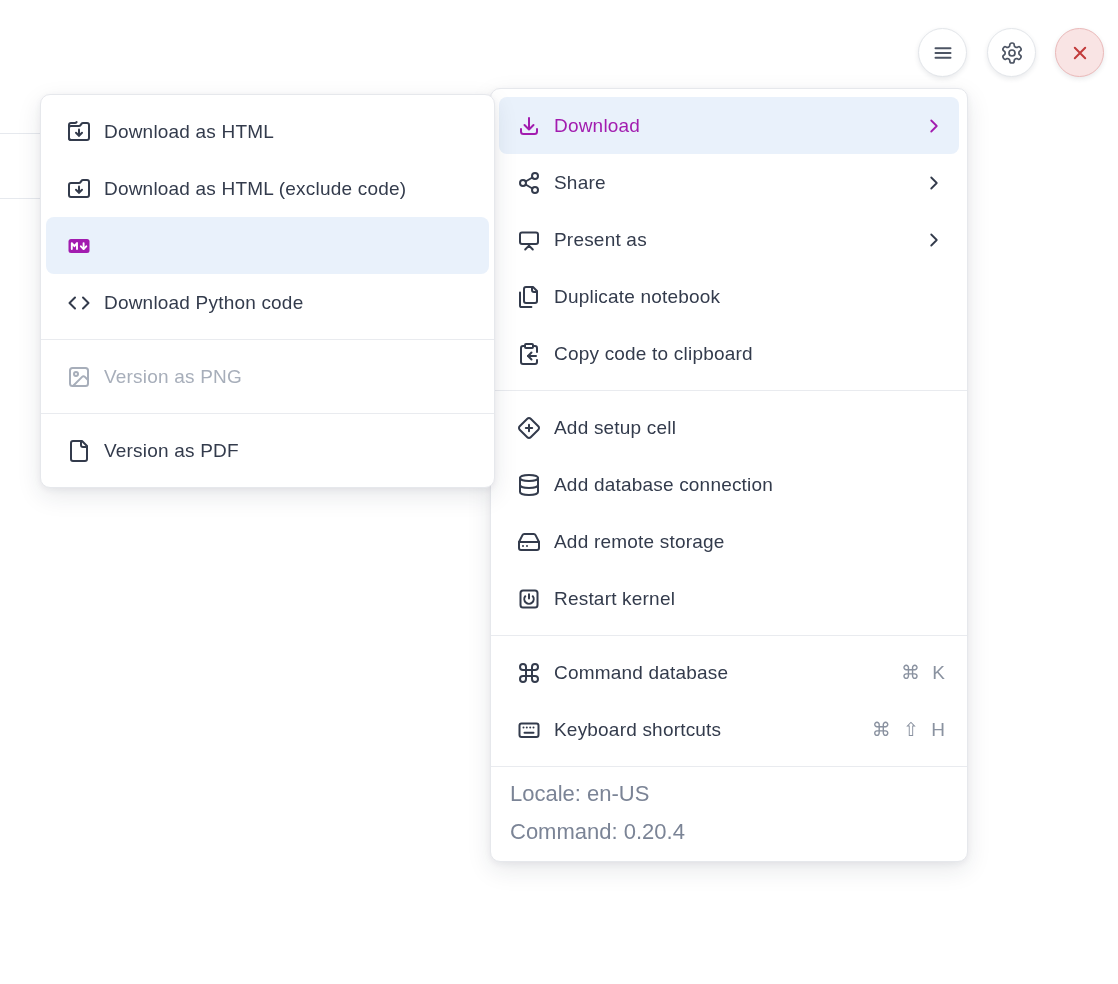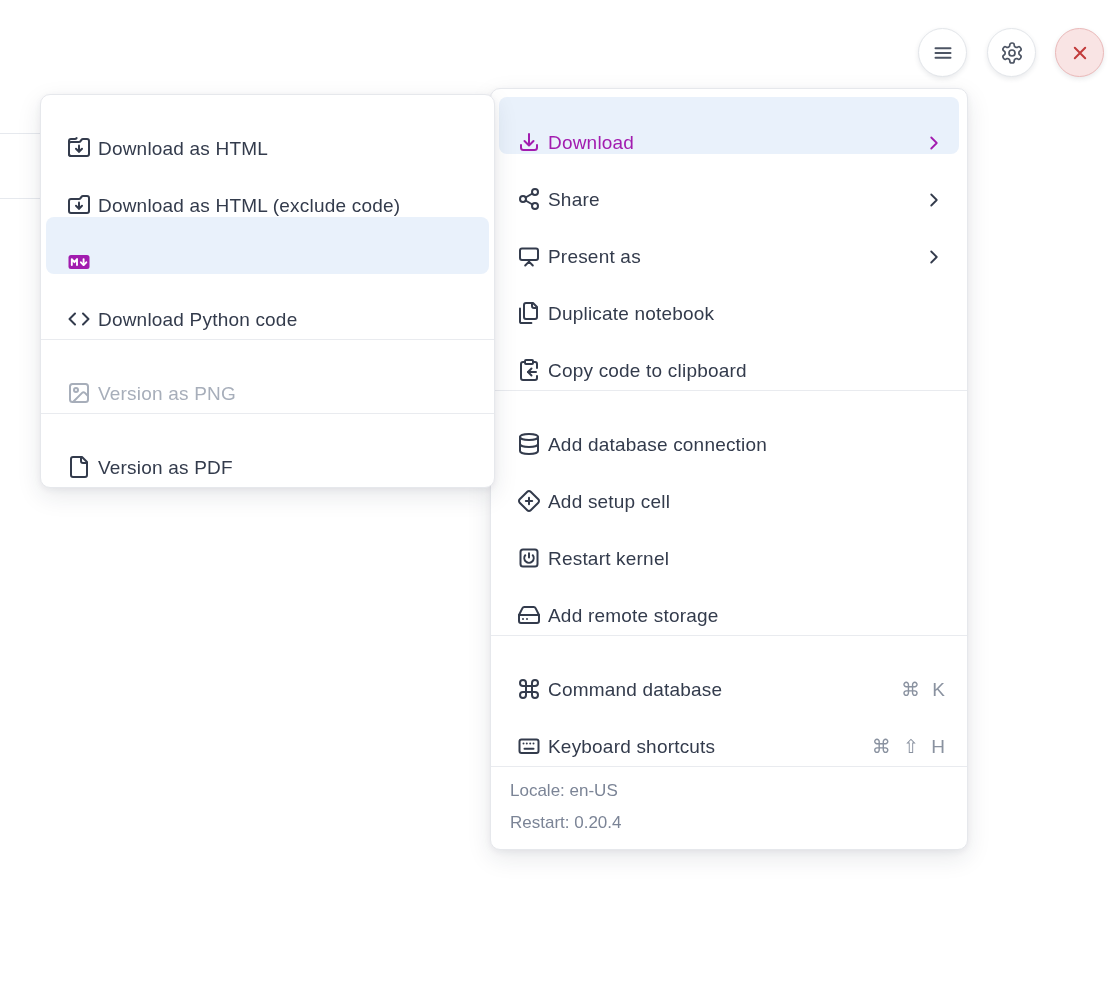--- a/index.html
+++ b/index.html
@@ -28,37 +28,37 @@
     border:1px solid #e6e8ec; border-radius:10px;
     box-shadow:0 8px 24px rgba(30,40,60,.10), 0 2px 6px rgba(30,40,60,.06);
   }
   #main-menu   { left:490px; top:88px;  width:478px; z-index:5; }
   #download-submenu { left:40px; top:94px; width:455px; z-index:10; }
 
   .section { padding:8px 0; }
   .divider { height:1px; background:#e9ebef; }
 
   .row {
-    display:flex; align-items:flex-end; height:57px;
-    margin:0 8px; padding:0 14px 0 18px; border-radius:8px; gap:7px;
+    display:flex; align-items:center; height:57px;
+    margin:0 8px; padding:0 14px 0 18px; border-radius:8px; gap:13px;
     color:#333b4c; font-size:19px; cursor:pointer; white-space:nowrap;
   }
   #download-submenu .row { margin:0 5px; padding:0 14px 0 21px; }
   .row .label { flex:1; letter-spacing:.2px; }
   .row.active { background:#e9f1fb; color:#a21caf; }
   .row.disabled { color:#a7aeba; cursor:default; }
 
   .icon { width:24px; height:24px; flex:none; display:flex; align-items:center; justify-content:center; }
   .icon svg { display:block; width:24px; height:24px; }
   .chev { width:22px; height:22px; flex:none; }
   .chev svg { display:block; width:22px; height:22px; }
   .shortcut { color:#8a92a0; font-size:19px; word-spacing:7px; }
 
   .menu-footer { padding:8px 0 10px; }
-  .footer-line { padding:6px 19px; font-size:17px; color:#7b8496; }
+  .footer-line { padding:6px 19px; font-size:22px; color:#7b8496; }
 
   svg.ln { fill:none; stroke:currentColor; stroke-width:2; stroke-linecap:round; stroke-linejoin:round; }
 </style>
 </head>
 <body>
 
 <div class="bg-line" style="top:133px"></div>
 <div class="bg-line" style="top:198px"></div>
 
 <div class="circle-btn" style="left:918px">
@@ -161,60 +161,60 @@
       <span class="label">Copy code to clipboard</span>
     </div>
   </div>
 
   <div class="divider"></div>
 
   <div class="section">
     <div class="row">
       <span class="icon">
         <svg class="ln" viewBox="0 0 24 24">
+            <path d="M2.7 10.3a2.41 2.41 0 0 0 0 3.41l7.59 7.59a2.41 2.41 0 0 0 3.41 0l7.59-7.59a2.41 2.41 0 0 0 0-3.41L13.7 2.71a2.41 2.41 0 0 0-3.41 0z"></path>
+            <path d="M12 8.8v6.4"></path>
+            <path d="M8.8 12h6.4"></path>
+          </svg>
+      </span>
+      <span class="label">Add setup cell</span>
+    </div>
+
+    <div class="row">
+      <span class="icon">
+        <svg class="ln" viewBox="0 0 24 24">
             <ellipse cx="12" cy="5" rx="9" ry="3"></ellipse>
             <path d="M3 5v14a9 3 0 0 0 18 0V5"></path>
             <path d="M3 12a9 3 0 0 0 18 0"></path>
           </svg>
       </span>
       <span class="label">Add database connection</span>
-    </div>
-
-    <div class="row">
-      <span class="icon">
-        <svg class="ln" viewBox="0 0 24 24">
-            <path d="M2.7 10.3a2.41 2.41 0 0 0 0 3.41l7.59 7.59a2.41 2.41 0 0 0 3.41 0l7.59-7.59a2.41 2.41 0 0 0 0-3.41L13.7 2.71a2.41 2.41 0 0 0-3.41 0z"></path>
-            <path d="M12 8.8v6.4"></path>
-            <path d="M8.8 12h6.4"></path>
-          </svg>
-      </span>
-      <span class="label">Add setup cell</span>
-    </div>
-
-    <div class="row">
-      <span class="icon">
-        <svg class="ln" viewBox="0 0 24 24">
-            <rect x="3.5" y="3.5" width="17" height="17" rx="2.5"></rect>
-            <path d="M12 7.3v4.2"></path>
-            <path d="M8.3 9.2a4.7 4.7 0 1 0 7.4 0"></path>
-          </svg>
-      </span>
-      <span class="label">Restart kernel</span>
     </div>
 
     <div class="row">
       <span class="icon">
         <svg class="ln" viewBox="0 0 24 24">
             <path d="M22 12H2"></path>
             <path d="M5.45 5.11 2 12v6a2 2 0 0 0 2 2h16a2 2 0 0 0 2-2v-6l-3.45-6.89A2 2 0 0 0 16.76 4H7.24a2 2 0 0 0-1.79 1.11z"></path>
             <path d="M6 16h.01"></path>
             <path d="M10 16h.01"></path>
           </svg>
       </span>
       <span class="label">Add remote storage</span>
+    </div>
+
+    <div class="row">
+      <span class="icon">
+        <svg class="ln" viewBox="0 0 24 24">
+            <rect x="3.5" y="3.5" width="17" height="17" rx="2.5"></rect>
+            <path d="M12 7.3v4.2"></path>
+            <path d="M8.3 9.2a4.7 4.7 0 1 0 7.4 0"></path>
+          </svg>
+      </span>
+      <span class="label">Restart kernel</span>
     </div>
   </div>
 
   <div class="divider"></div>
 
   <div class="section">
     <div class="row">
       <span class="icon">
         <svg class="ln" viewBox="0 0 24 24">
             <path d="M15 6v12a3 3 0 1 0 3-3H6a3 3 0 1 0 3 3V6a3 3 0 1 0-3 3h12a3 3 0 1 0-3-3"></path>
@@ -238,21 +238,21 @@
       <span class="label">Keyboard shortcuts</span>
       <span class="shortcut">⌘ ⇧ H</span>
     </div>
 
   </div>
 
   <div class="divider"></div>
 
   <div class="menu-footer">
     <div class="footer-line">Locale: en-US</div>
-    <div class="footer-line">Restart: 0.20.4</div>
+    <div class="footer-line">Command: 0.20.4</div>
   </div>
 </div>
 
 <div class="menu-panel" id="download-submenu">
   <div class="section">
 
     <div class="row">
       <span class="icon">
         <svg class="ln" viewBox="0 0 24 24">
             <path d="M4 20a2 2 0 0 1-2-2V5a2 2 0 0 1 2-2h3.9a2 2 0 0 0 1.69-.9l-.0 0"></path>

